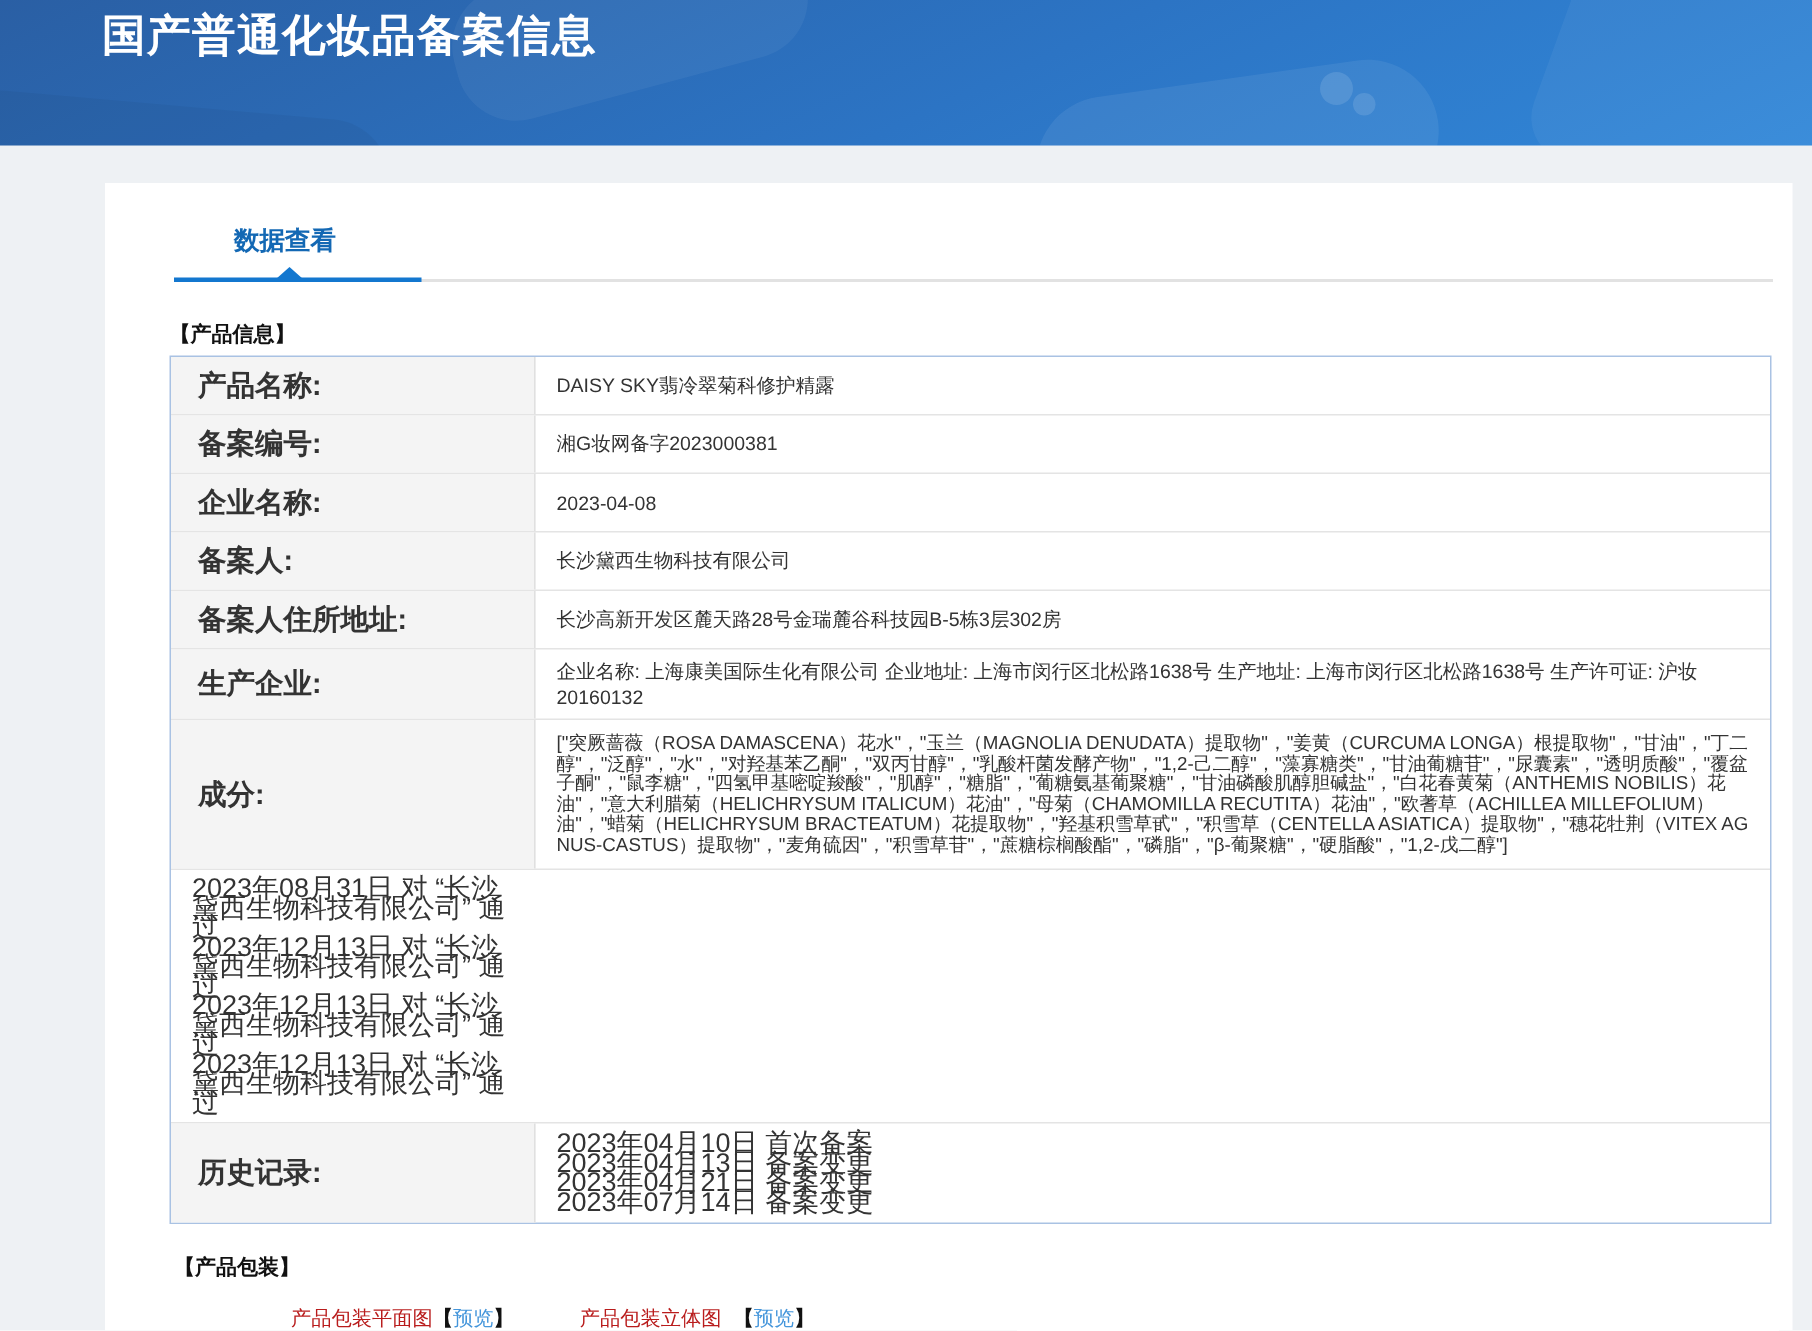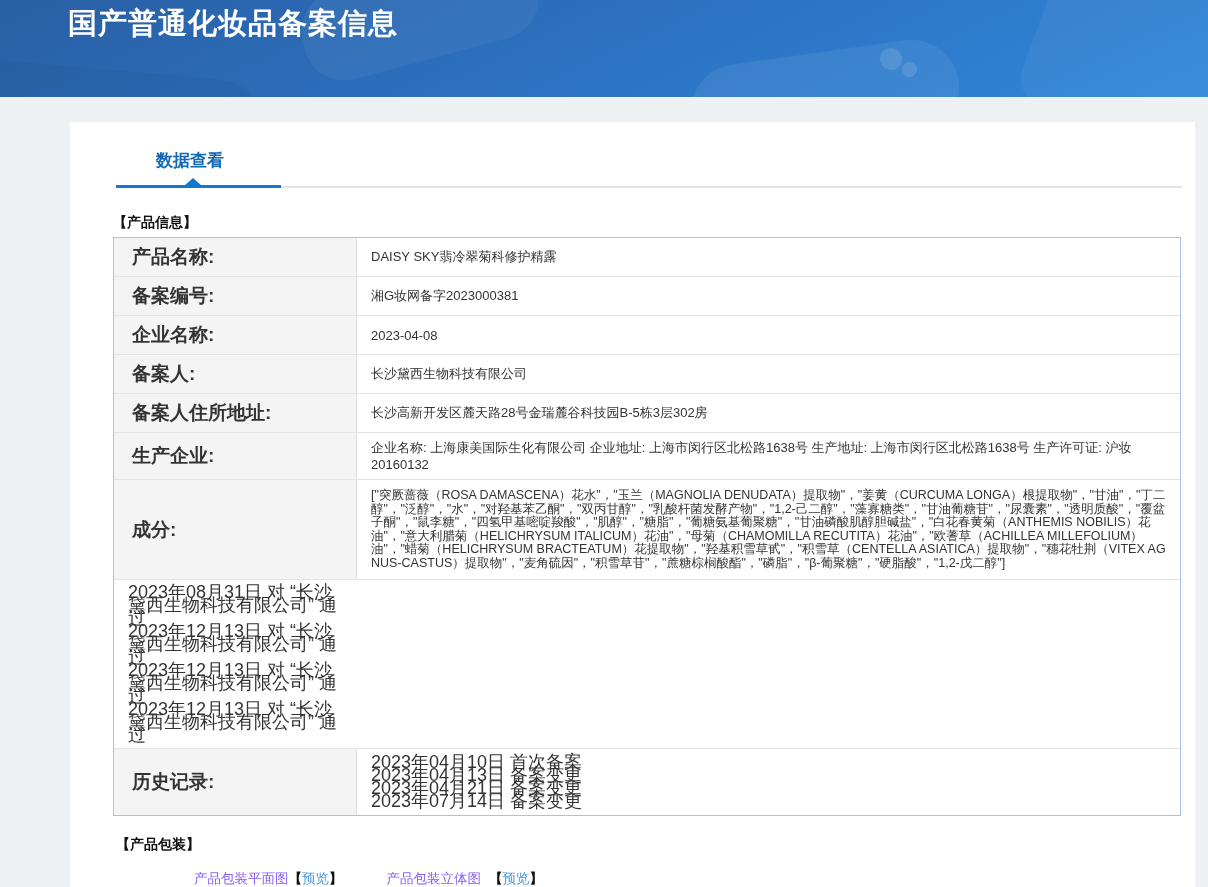--- a/index.html
+++ b/index.html
@@ -95,21 +95,21 @@
   .r-multiline { }
   .r-multiline .tvalue .vinner { white-space: pre-line; font-size: 18px; line-height: 13px; }
   .r-inspect { min-height: 74px; }
   .r-history { min-height: 66px; }
   .r-remark { min-height: 33px; }
   
   .pack-title { margin: 20px 0 0 30px; font-size: 14px; font-weight: bold; color: #111; }
   .pack-row { margin: 16px 0 0 108px; font-size: 13.5px; color: #333; display: flex; align-items: center; }
   .pack-item { display: flex; align-items: center; }
   .pack-item + .pack-item { margin-left: 44px; }
-  .pack-item .plabel { color: #8b5cf6; }
+  .pack-item .plabel { color: #b91c1c; }
   .bracket { color: #111; font-weight: bold; }
   a.blue-link { color: #4596db; text-decoration: none; cursor: pointer; }
   .foot-row { margin: 20px 0 0 30px; font-size: 14px; display: flex; align-items: center; }
   .foot-row + .foot-row { margin-top: 12px; }
   .foot-title { font-weight: bold; color: #1d4ed8; }
   .foot-row a.blue-link { margin-left: 12px; font-size: 13.5px; }
 </style>
 </head>
 <body>
 

